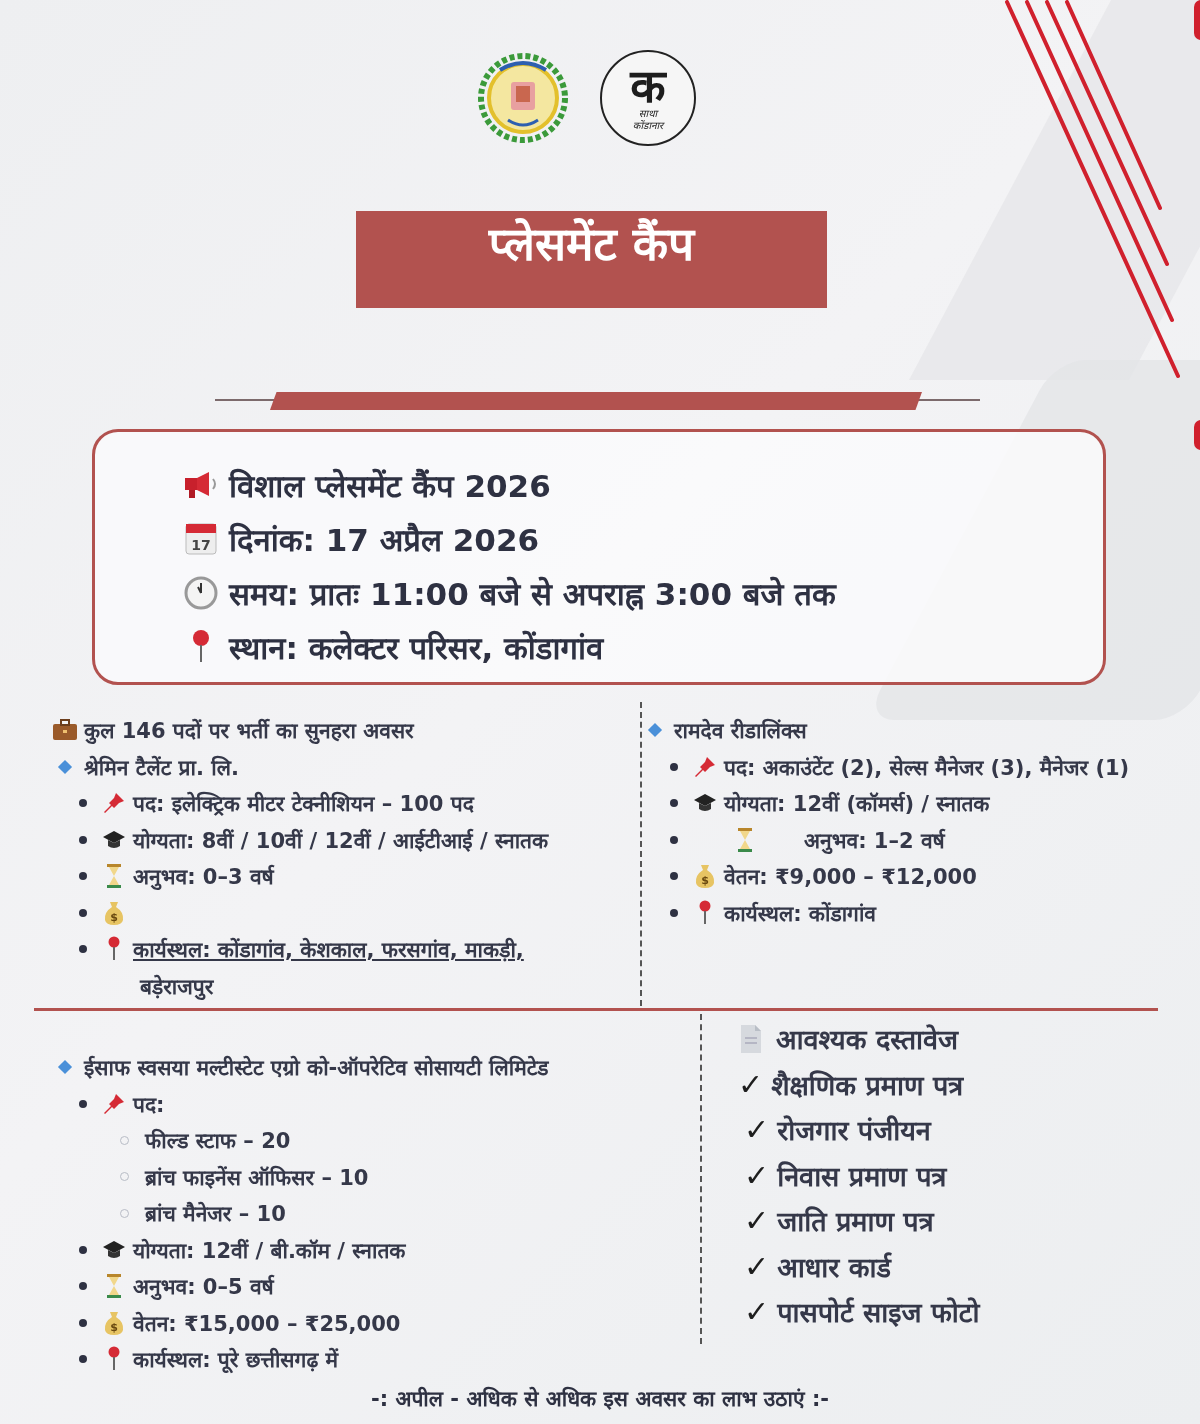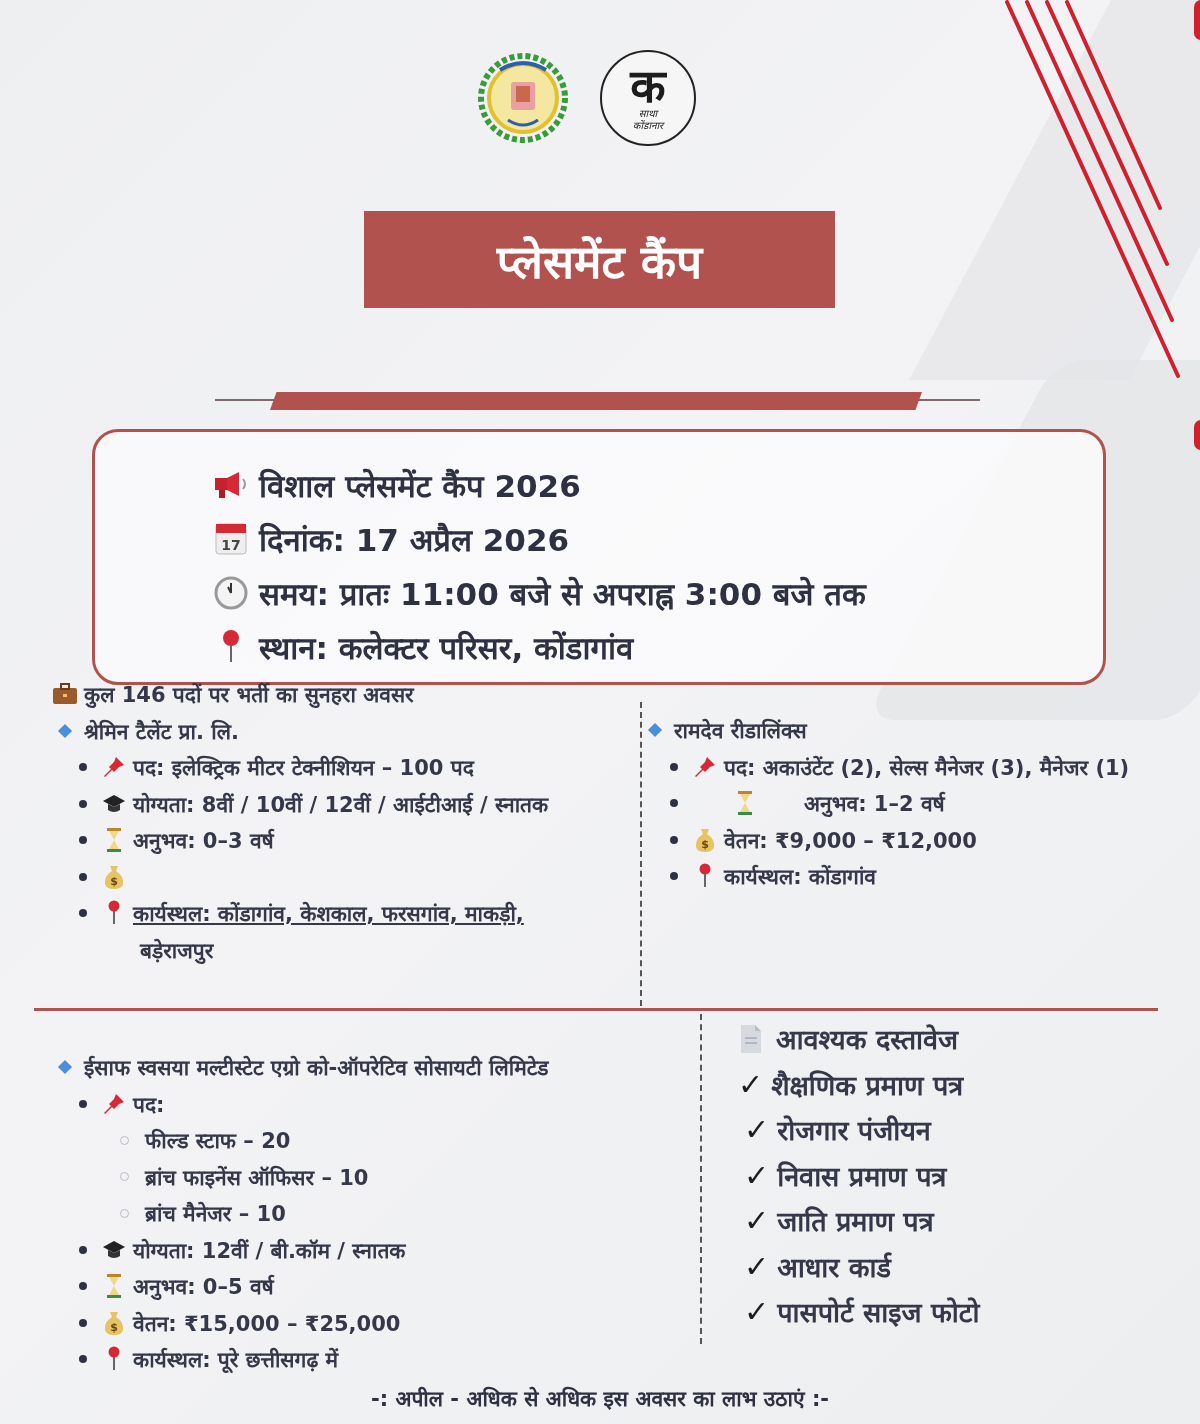--- a/index.html
+++ b/index.html
@@ -33,36 +33,36 @@
     .logo-cg { width: 90px; height: 100px; position: relative; }
     .logo-kd {
       width: 96px; height: 96px; border-radius: 50%; border: 2px solid #222; background: #f6f6f6;
       display: flex; flex-direction: column; align-items: center; justify-content: center;
     }
     .logo-kd .glyph { font-size: 46px; font-weight: bold; line-height: 44px; color: #1d1d1d; }
     .logo-kd .cap { font-size: 10px; line-height: 12px; color: #222; text-align: left; font-style: italic; }
 
     
     .banner {
-      position: absolute; left: 364px; top: 211px; width: 471px; height: 97px;
-      background: #b2524f; display: flex; align-items: center; justify-content: center;
+      position: absolute; left: 356px; top: 211px; width: 471px; height: 97px;
+      background: #b2524f; display: flex; align-items: flex-start; justify-content: center;
     }
     .banner span { color: #ffffff; font-size: 46px; font-weight: bold; }
 
     .rule-thin { position: absolute; left: 215px; top: 399px; width: 765px; height: 2px; background: #7c6a6c; }
     .rule-thick {
       position: absolute; left: 270px; top: 392px; width: 652px; height: 18px; background: #b2524f;
       clip-path: polygon(1% 0, 100% 0, 99% 100%, 0 100%);
     }
 
     
     .event-box {
       position: absolute; left: 92px; top: 429px; width: 1014px; height: 256px;
       border: 3px solid #b2524f; border-radius: 26px; background: rgba(250,250,252,.85);
-      padding: 26px 0 0 116px;
+      padding: 26px 0 0 86px;
     }
     .event-line { display: flex; align-items: center; height: 54px; font-size: 31px; font-weight: bold; color: #2e3142; }
     .event-line .ico { width: 40px; margin-right: 8px; display: inline-flex; justify-content: center; }
 
     
     .col { position: absolute; font-size: 21px; font-weight: bold; color: #353849; }
     .row { display: flex; align-items: center; height: 36.5px; white-space: nowrap; }
     .dot { width: 8px; height: 8px; border-radius: 50%; background: #2e3142; display: inline-block; margin-right: 14px; }
     .ring { width: 9px; height: 9px; border-radius: 50%; border: 1.5px solid #b8bcc6; display: inline-block; margin-right: 16px; }
     .diamond { width: 10px; height: 10px; background: #4a90d9; transform: rotate(45deg); display: inline-block; margin-right: 14px; }
@@ -158,21 +158,21 @@
         </svg>
     </span>
     <span>स्थान: कलेक्टर परिसर, कोंडागांव</span>
   </div>
 </div>
 
 <div class="divider-v1"></div>
 <div class="divider-h"></div>
 <div class="divider-v2"></div>
 
-<div class="col" style="left:52px; top:676px;">
+<div class="col" style="left:52px; top:712px;">
   <div class="row">
     <span class="ico-s">
       <svg width="26" height="22" viewBox="0 0 26 22">
           <rect x="1" y="5" width="24" height="16" rx="2" fill="#9a5a2a"></rect>
           <rect x="9" y="1" width="8" height="5" fill="none" stroke="#6b3d1c" stroke-width="2"></rect>
           <rect x="11" y="11" width="4" height="3" fill="#f0c070"></rect>
         </svg>
     </span>
     <span>कुल 146 पदों पर भर्ती का सुनहरा अवसर</span>
   </div>
@@ -240,20 +240,30 @@
     <span>रामदेव रीडालिंक्स</span>
   </div>
   <div class="row" style="padding-left:20px;">
     <span class="dot"></span>
     <span class="ico-s">
         <svg width="24" height="24" viewBox="0 0 24 24">
           <path d="M14 2 L22 10 L17 12 L12 17 L10 15 L3 22 L2 21 L9 14 L7 12 L12 7 Z" fill="#d52a35"></path>
         </svg>
       </span>
     <span>पद: अकाउंटेंट (2), सेल्स मैनेजर (3), मैनेजर (1)</span>
+  </div>
+  <div class="row" style="padding-left:20px;">
+    <span class="dot"></span>
+    <span class="ico-s">
+        <svg width="24" height="22" viewBox="0 0 24 22">
+          <path d="M12 2 L23 8 L12 14 L1 8 Z" fill="#222"></path>
+          <path d="M6 11 L6 17 Q12 21 18 17 L18 11 L12 14 Z" fill="#333"></path>
+        </svg>
+      </span>
+    <span>योग्यता: 12वीं (कॉमर्स) / स्नातक</span>
   </div>
   <div class="row" style="padding-left:20px;gap:40px;">
     <span class="dot"></span>
     <span class="ico-s">
         <svg width="18" height="26" viewBox="0 0 18 26">
           <rect x="2" y="1" width="14" height="3" fill="#b8862b"></rect>
           <rect x="2" y="22" width="14" height="3" fill="#3a8a4a"></rect>
           <path d="M4 4 L14 4 L9 13 L14 22 L4 22 L9 13 Z" fill="#f1d78a"></path>
         </svg>
       </span>

